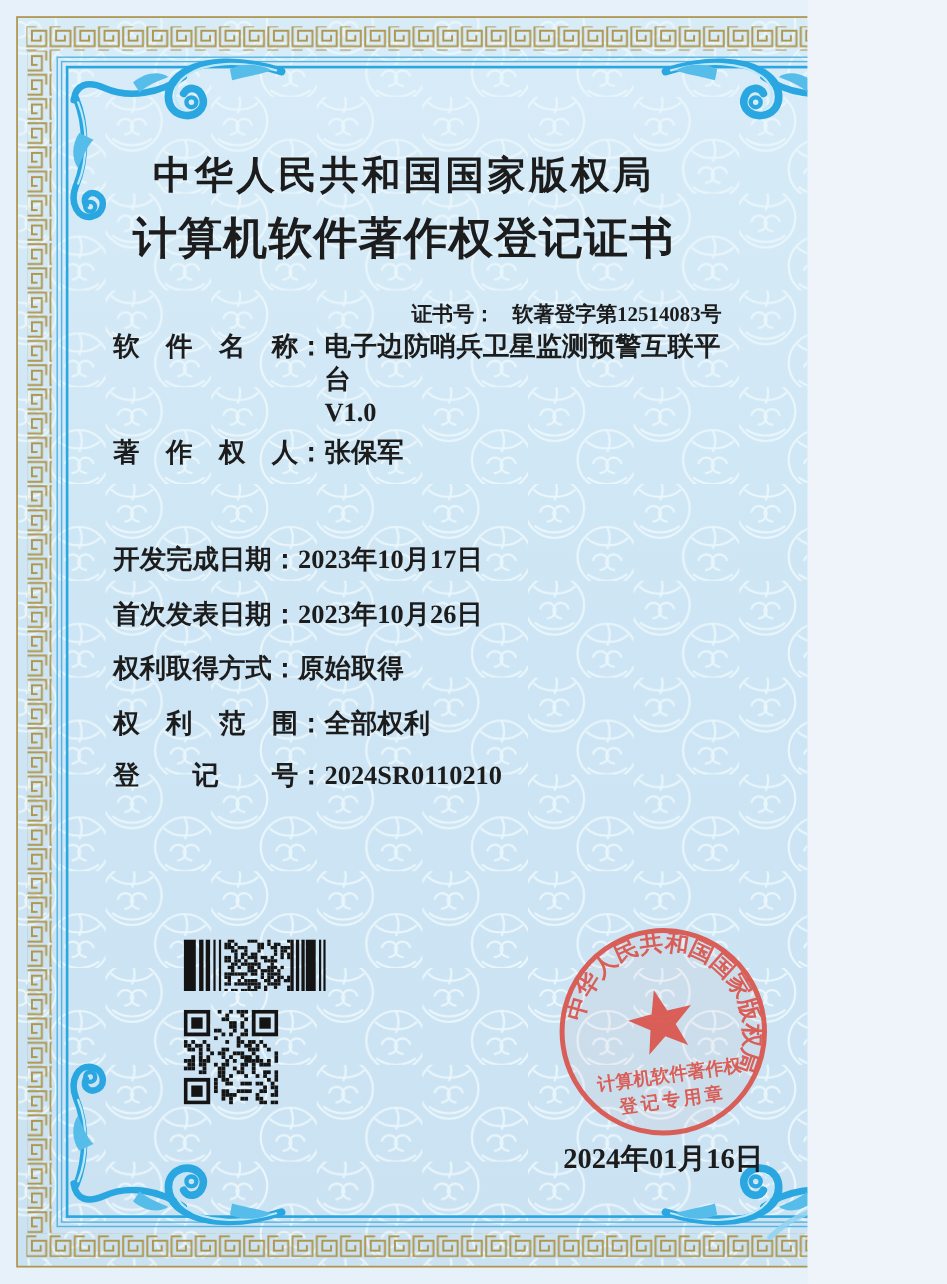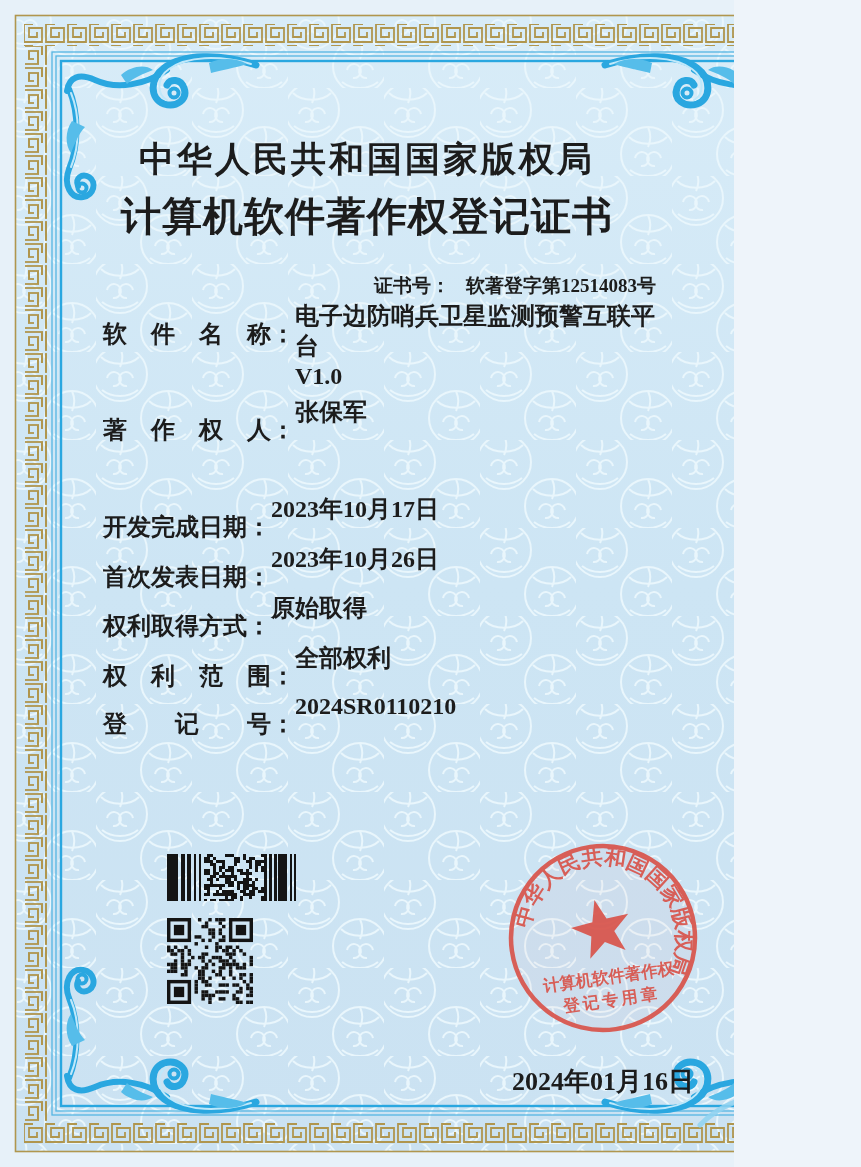--- a/index.html
+++ b/index.html
@@ -9,30 +9,30 @@
     background:linear-gradient(180deg,#e7f1f9 0%,#e3eff8 100%);
   }
   .bg-layer{position:absolute;left:0;top:0;width:861px;height:1167px;}
   .txt{position:absolute;left:0;right:0;}
   .authority{top:136px;text-align:center;font-size:35px;font-weight:700;letter-spacing:3px;}
   .cert-title{top:189px;text-align:center;font-size:40px;font-weight:700;letter-spacing:1px;}
   .cert-no{top:253px;right:78px;left:auto;text-align:right;font-size:19px;font-weight:700;margin-top:20px;}
   .cert-no .num{margin-left:16px;}
   .field-row{position:absolute;left:103px;right:60px;display:flex;align-items:flex-start;
     font-size:24px;font-weight:700;line-height:30px;}
-  .flabel{flex:0 0 167px;white-space:nowrap;margin-top:18px;}
+  .flabel{flex:0 0 167px;white-space:nowrap;}
   .fvalue{white-space:pre-line;}
   .row0{top:301px;}.row1{top:397px;}.row2{top:494px;}.row3{top:544px;}
   .row4{top:593px;}.row5{top:643px;}.row6{top:691px;}
   .statement{top:742px;left:97px;right:78px;font-size:23px;font-weight:700;
     line-height:56px;text-indent:2em;text-align:justify;margin:0;}
   .barcode{position:absolute;left:167px;top:854px;}
   .qrcode{position:absolute;left:167px;top:918px;}
   .seal{position:absolute;left:503px;top:838px;}
-  .issue-date{position:absolute;left:493px;top:1064px;width:220px;text-align:center;
+  .issue-date{position:absolute;left:493px;top:1036px;width:220px;text-align:center;
     font-size:26px;font-weight:700;}
 </style>
 </head>
 <body>
 
 <div class="certificate">
 
   <svg class="bg-layer" width="861" height="1167" viewBox="0 0 861 1167" xmlns="http://www.w3.org/2000/svg">
     <defs>
       <linearGradient id="bgGrad" x1="0" y1="0" x2="0" y2="1">

